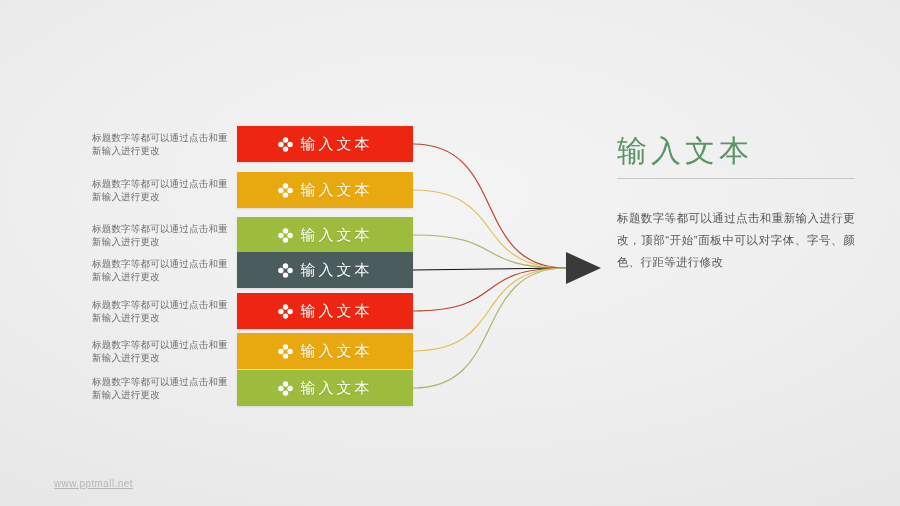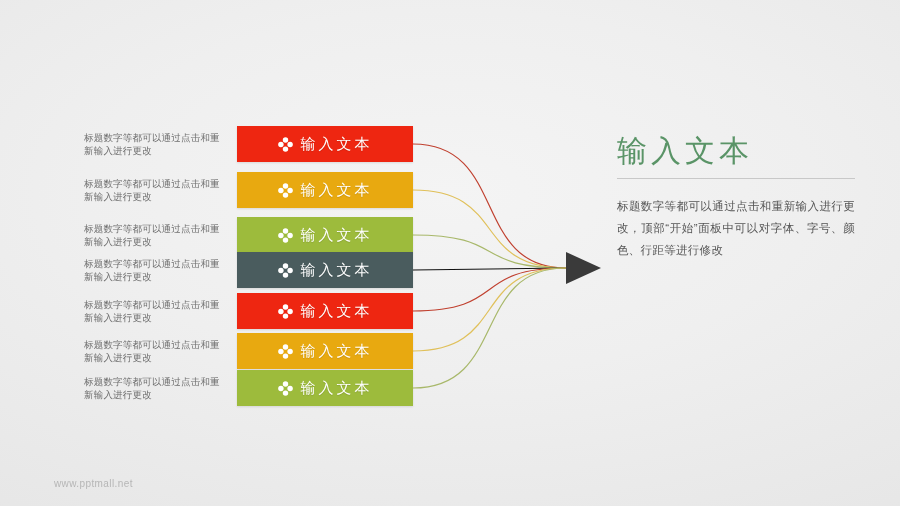--- a/index.html
+++ b/index.html
@@ -41,21 +41,21 @@
   #logo svg { display:block; }
 
   
   .row {
     position: absolute;
     left: 0;
     height: 36px;
   }
   .row-label {
     position: absolute;
-    left: 84px;
+    left: 92px;
     width: 142px;
     font-size: 9.5px;
     line-height: 13px;
     color: #6d6d6d;
     letter-spacing: 0.2px;
     top: 50%;
     transform: translateY(-50%);
   }
   .bar {
     position: absolute;
@@ -98,36 +98,37 @@
     letter-spacing: 4px;
     line-height: 1.15;
     font-family: "DejaVu Sans", sans-serif;
   }
   #right-divider {
     margin-top: 9px;
     height: 1px;
     background: #c8c8c8;
   }
   #right-body {
-    margin-top: 16px;
+    margin-top: 28px;
     font-size: 11.5px;
     line-height: 22px;
     color: #555555;
     letter-spacing: 0.3px;
     text-align: justify;
   }
 
   
   #footer {
     position: absolute;
     left: 54px;
     top: 478px;
     font-size: 10px;
     color: #b6b6b6;
     letter-spacing: 0.4px;
+    text-decoration: underline;
   }
 </style>
 </head>
 <body>
 
 <div id="slide">
 
 
   <svg id="connectors" viewBox="0 0 900 506">
     <g id="curve-group" fill="none" stroke-width="1.2">

